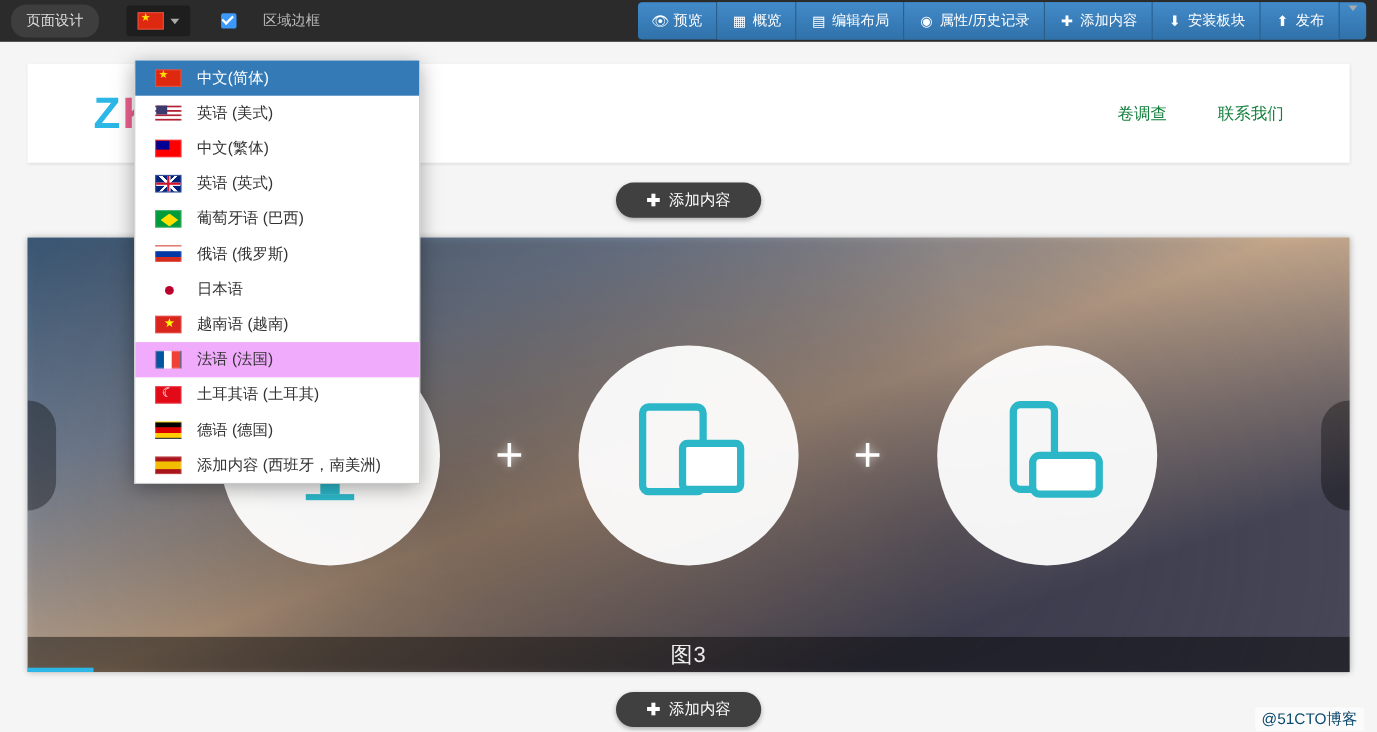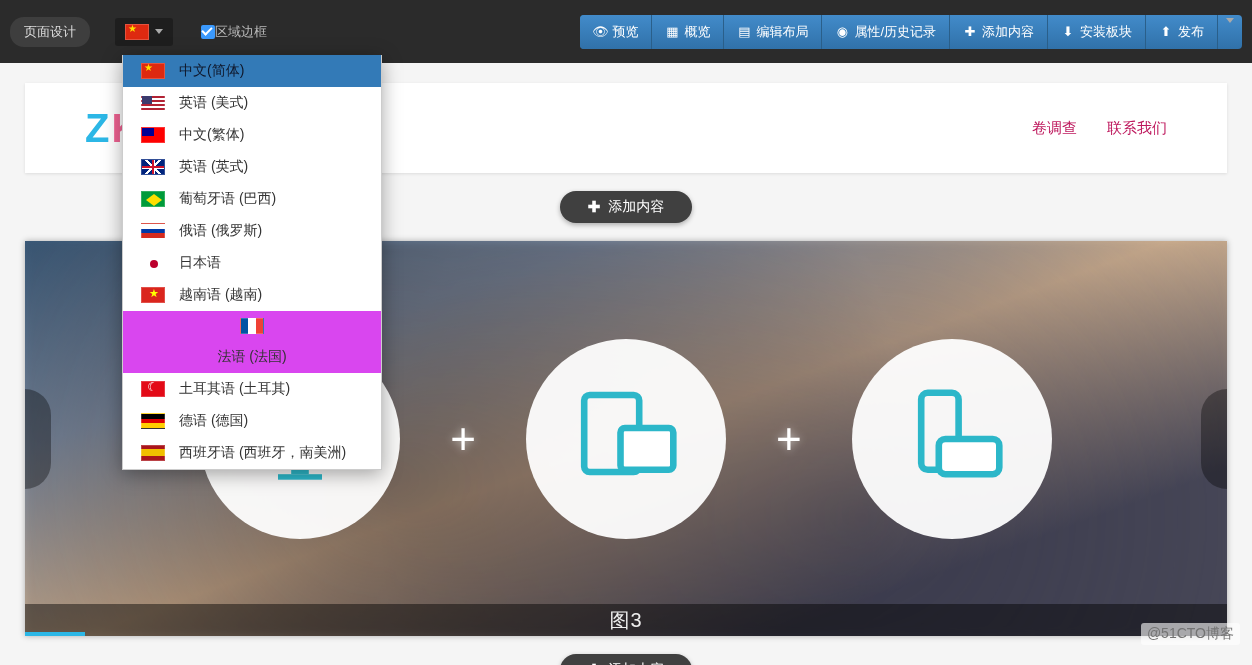--- a/index.html
+++ b/index.html
@@ -1,33 +1,33 @@
 <!DOCTYPE html>
 <html><head>
 <meta charset="utf-8">
 <style>
   * { box-sizing: border-box; margin: 0; padding: 0; font-family: "Microsoft YaHei", Arial, sans-serif; }
   body { width: 1252px; height: 665px; background: #f5f5f5; overflow: hidden; position: relative; }
 
   
   .toolbar {
-    height: 63px; background: #2b2b2b; display: flex; align-items: center;
+    height: 38px; background: #2b2b2b; display: flex; align-items: center;
     padding: 0 10px; color: #fff; font-size: 14px; position: relative; z-index: 50;
   }
   .tb-btn {
     background: #3e3e3e; color: #ddd; padding: 6px 14px; border-radius: 14px;
     font-size: 13px; cursor: pointer;
   }
   .lang-trigger {
     margin-left: 25px; display: flex; align-items: center; gap: 6px;
     padding: 6px 10px; cursor: pointer; border-radius: 3px; background:#1e1e1e;
   }
   .flag { width: 24px; height: 16px; background: #de2910; display: inline-block; position: relative; border:1px solid rgba(255,255,255,0.2);}
   .caret { width:0; height:0; border-left:4px solid transparent; border-right:4px solid transparent; border-top:5px solid #aaa; }
-  .chk-wrap { margin-left: 28px; display: flex; align-items: center; gap: 0; color: #bbb; font-size: 13px; }
+  .chk-wrap { margin-left: 28px; display: flex; align-items: center; gap: 24px; color: #bbb; font-size: 13px; }
   .chk { width:14px; height:14px; background:#3b99fc; border-radius:2px; position:relative; }
   .chk::after { content:""; position:absolute; left:3px; top:0px; width:4px; height:8px; border:solid #fff; border-width:0 2px 2px 0; transform:rotate(45deg); }
 
   .spacer { flex: 1; }
   .tool-actions { display: flex; gap: 0; }
   .tool-actions .act {
     background: #3071a9; background-image: linear-gradient(#428bca,#3071a9);
     color: #fff; padding: 8px 13px; font-size: 13px; cursor: pointer;
     display: flex; align-items: center; gap: 5px; border-right:1px solid #2a5f8a;
   }
@@ -37,30 +37,30 @@
 
   
   .dropdown {
     position: absolute; left: 122px; top: 55px; width: 260px; background: #fff;
     box-shadow: 0 4px 18px rgba(0,0,0,0.35); z-index: 100; border:1px solid #ccc; border-top:none;
   }
   .dropdown .item {
     display: flex; align-items: center; gap: 14px; padding: 7px 18px;
     font-size: 14px; color: #333; cursor: pointer;
   }
-  .dropdown .item.selected { background: #337ab7; color: #0f172a; }
-  .dropdown .item.hovered { background: #d946ef; flex-direction: column; }
+  .dropdown .item.selected { background: #337ab7; color: #ffffff; }
+  .dropdown .item.hovered { background: #f0abfc; }
   .dropdown .item .flag { width:24px; height:16px; }
 
   
   .content { padding-top: 20px; }
   .header-row { display:flex; align-items:center; padding: 0 60px; height:90px; background:#fff; margin:0 25px; box-shadow: 0 1px 3px rgba(0,0,0,0.1); }
   .logo { font-size:40px; font-weight:700; letter-spacing:2px; }
   .logo .z{color:#2cb7e6;} .logo .k{color:#f06292;} .logo .e{color:#fbc02d;}
-  .nav { margin-left:auto; display:flex; gap:30px; font-size:15px; color:#be185d; }
+  .nav { margin-left:auto; display:flex; gap:46px; font-size:15px; color:#15803d; }
   .add-bar { display:flex; justify-content:center; padding:18px 0; }
   .add-btn {
     background:#404040; color:#fff; padding:7px 28px; border-radius:18px;
     font-size:14px; display:flex; align-items:center; gap:8px; cursor:pointer;
     box-shadow:0 2px 5px rgba(0,0,0,0.3);
   }
   .plus { font-weight:700; font-size:15px; }
 
   .hero {
     margin: 0 25px; height: 395px; position: relative; overflow:hidden;
@@ -76,21 +76,21 @@
   .hero-inner { position:absolute; inset:0; display:flex; align-items:center; justify-content:center; gap:50px; }
   .disc { width:200px; height:200px; background:rgba(255,255,255,0.94); border-radius:50%; display:flex; align-items:center; justify-content:center; }
   .disc svg { width:110px; height:110px; }
   .plus-sep { color:#fff; font-size:44px; font-weight:300; text-shadow:0 0 8px rgba(255,255,255,0.6); }
   .vig { position:absolute; top:50%; transform:translateY(-50%); width:26px; height:100px; background:rgba(0,0,0,0.35); }
   .vig.left{ left:0; border-top-right-radius:50px; border-bottom-right-radius:50px; }
   .vig.right{ right:0; border-top-left-radius:50px; border-bottom-left-radius:50px; }
   .hero-cap { position:absolute; left:0; right:0; bottom:0; height:32px; background:rgba(0,0,0,0.45); color:#eee; display:flex; align-items:center; justify-content:center; font-size:20px; letter-spacing:1px;}
   .hero-underline { position:absolute; left:0; bottom:0; width:60px; height:4px; background:#2cb7e6; }
 
-  .watermark { position:absolute; right:12px; bottom:20px; color:#737373; font-size:14px; background:rgba(255,255,255,0.6); padding:2px 6px; border-radius:3px; }
+  .watermark { position:absolute; right:12px; bottom:0; color:#0c4a6e; font-size:14px; background:rgba(255,255,255,0.6); padding:2px 6px; border-radius:3px; }
 
   
   .fl-cn { background:#de2910; }
   .fl-cn::after{content:"★"; color:#ffde00; position:absolute; left:2px; top:-2px; font-size:10px;}
   .fl-tw { background:#fe0000; }
   .fl-tw::before{content:""; position:absolute; left:0; top:0; width:12px; height:8px; background:#000095;}
   .fl-us { background:linear-gradient(#b22234 50%, #fff 50%); background-size:100% 4px;}
   .fl-us::before{content:""; position:absolute; left:0; top:0; width:10px; height:8px; background:#3c3b6e;}
   .fl-gb { background:#00247d; }
   .fl-gb::before{content:""; position:absolute; inset:0; background:
@@ -213,21 +213,21 @@
     <div class="item">
       <span class="flag fl-tr"></span>
       <span>土耳其语 (土耳其)</span>
     </div>
     <div class="item">
       <span class="flag fl-de"></span>
       <span>德语 (德国)</span>
     </div>
     <div class="item">
       <span class="flag fl-es"></span>
-      <span>西班牙语 (西班牙，南美洲)</span>
+      <span>添加内容 (西班牙，南美洲)</span>
     </div>
   </div>
 
 <div class="content">
 
   <div class="header-row">
     <div class="logo">
       <span class="z">Z</span><span class="k">K</span><span class="e">E</span>
     </div>
     <div class="nav">

